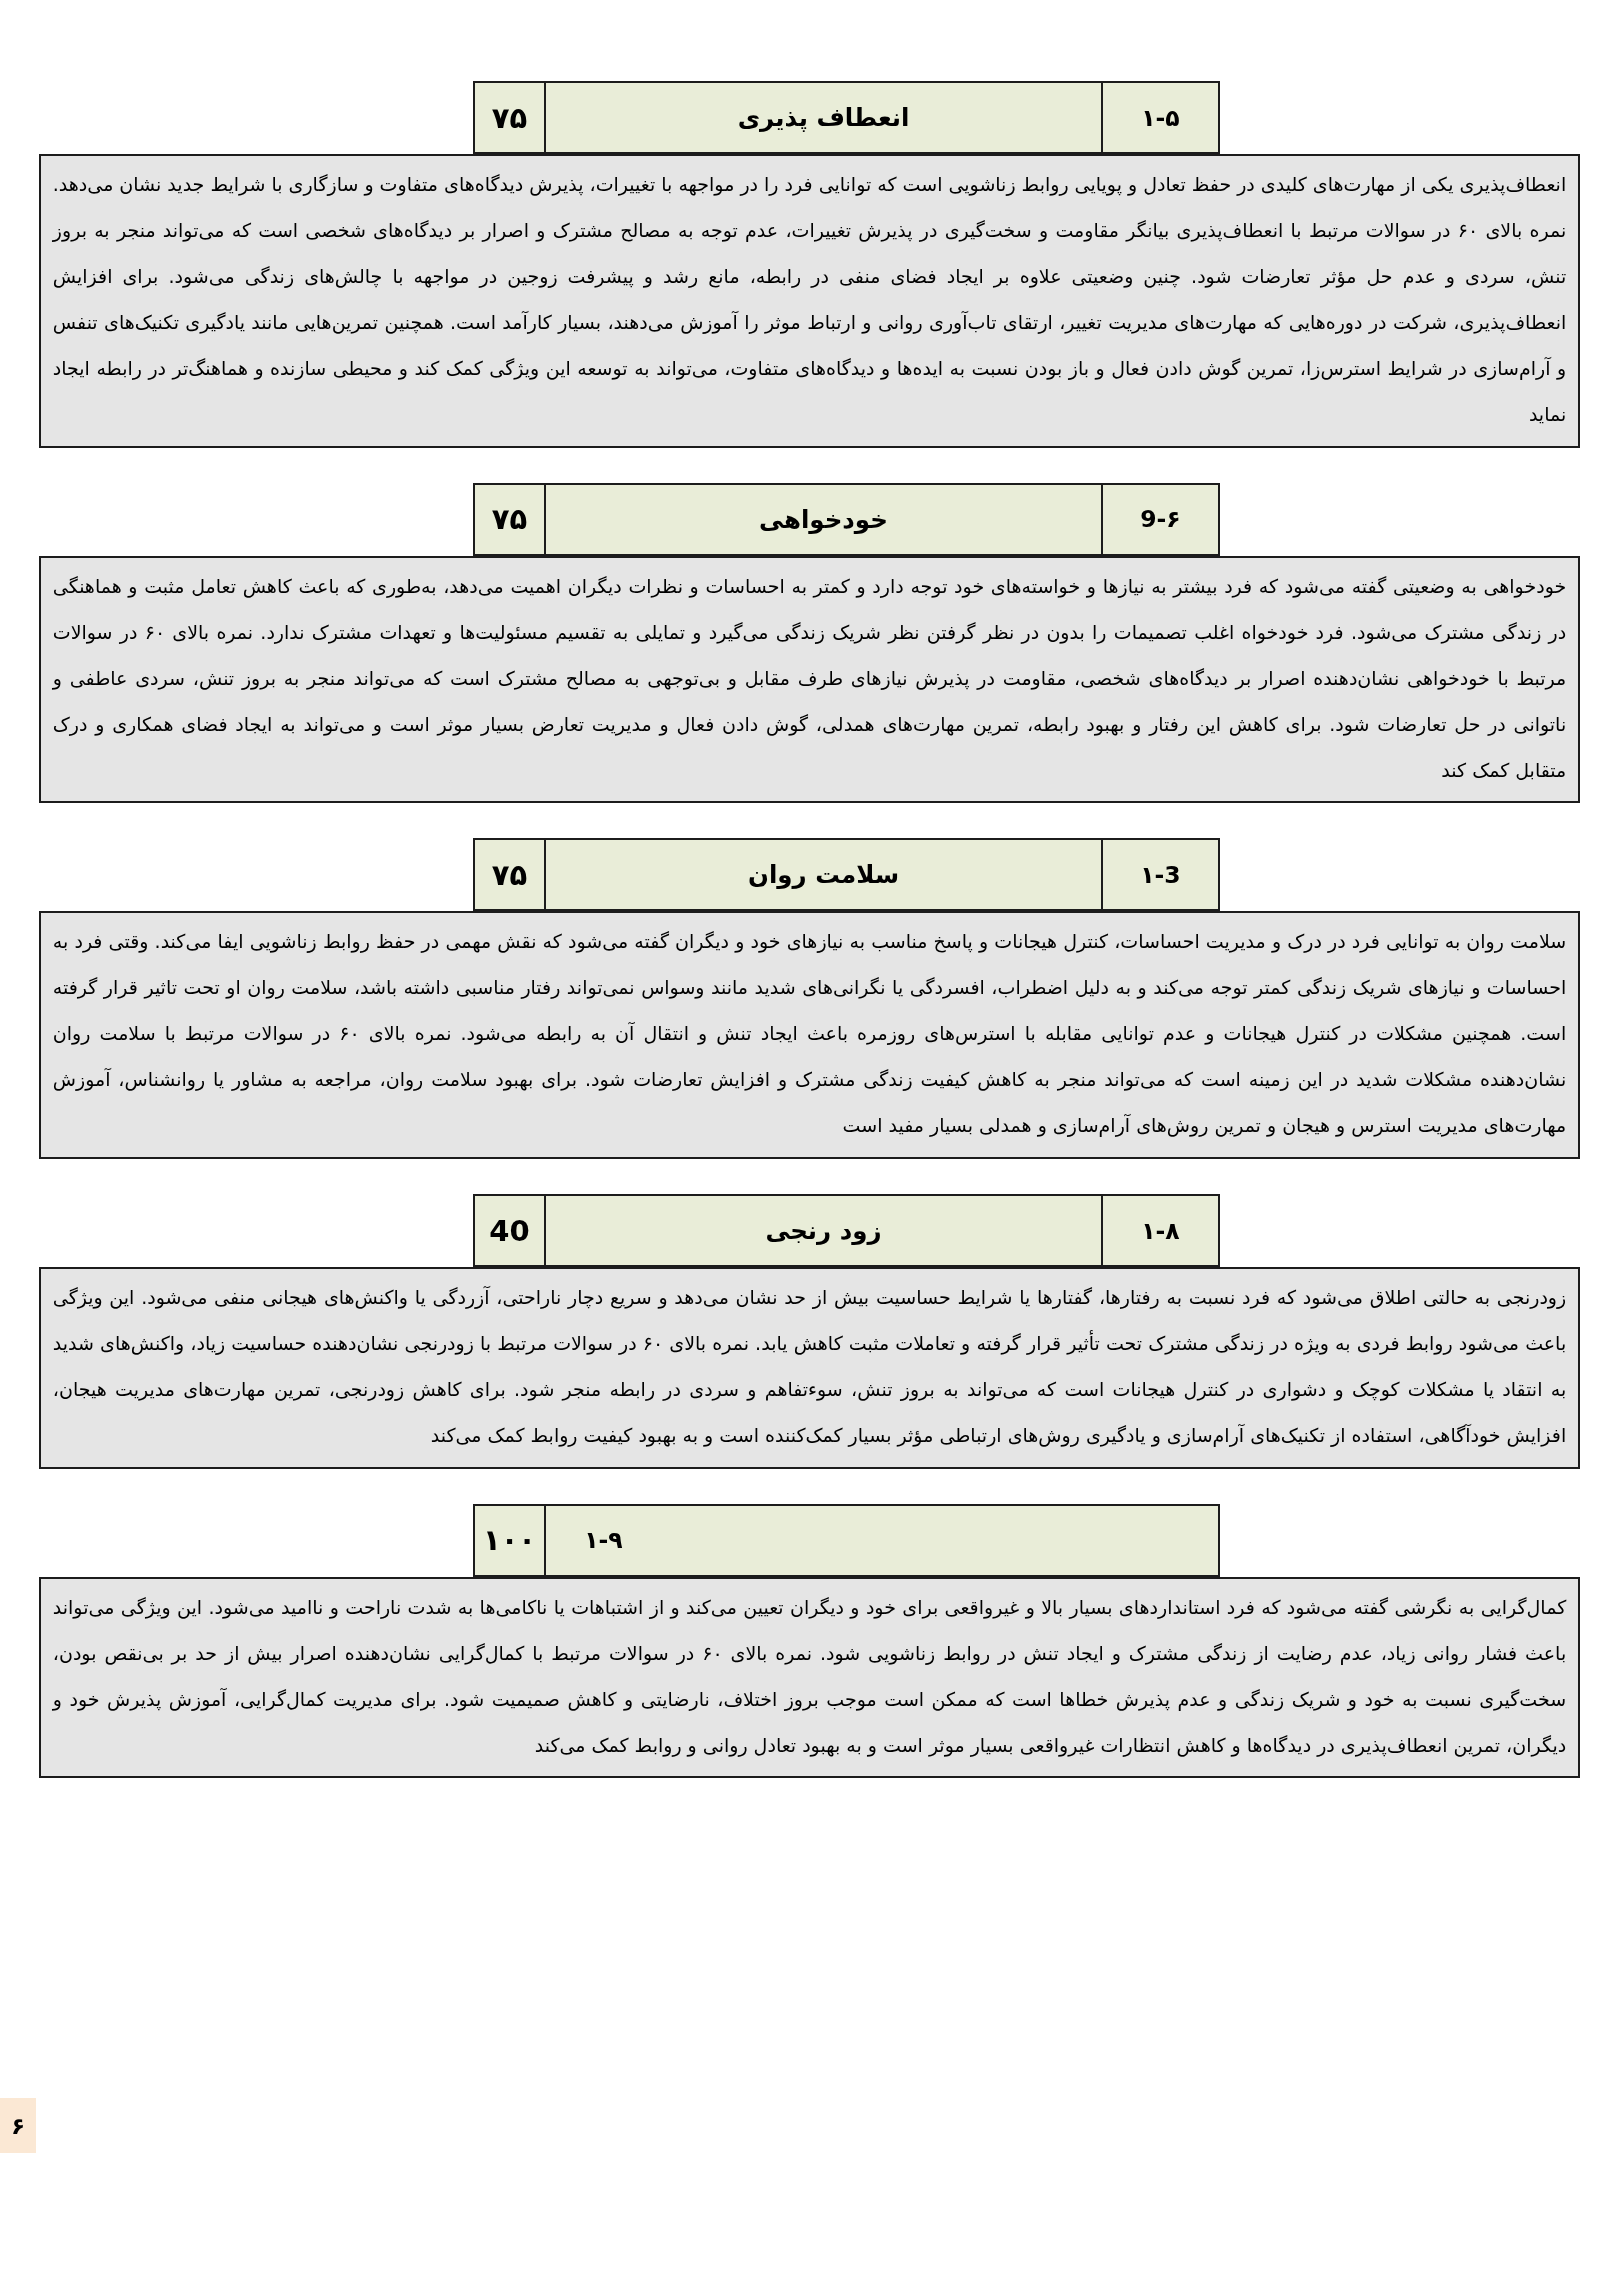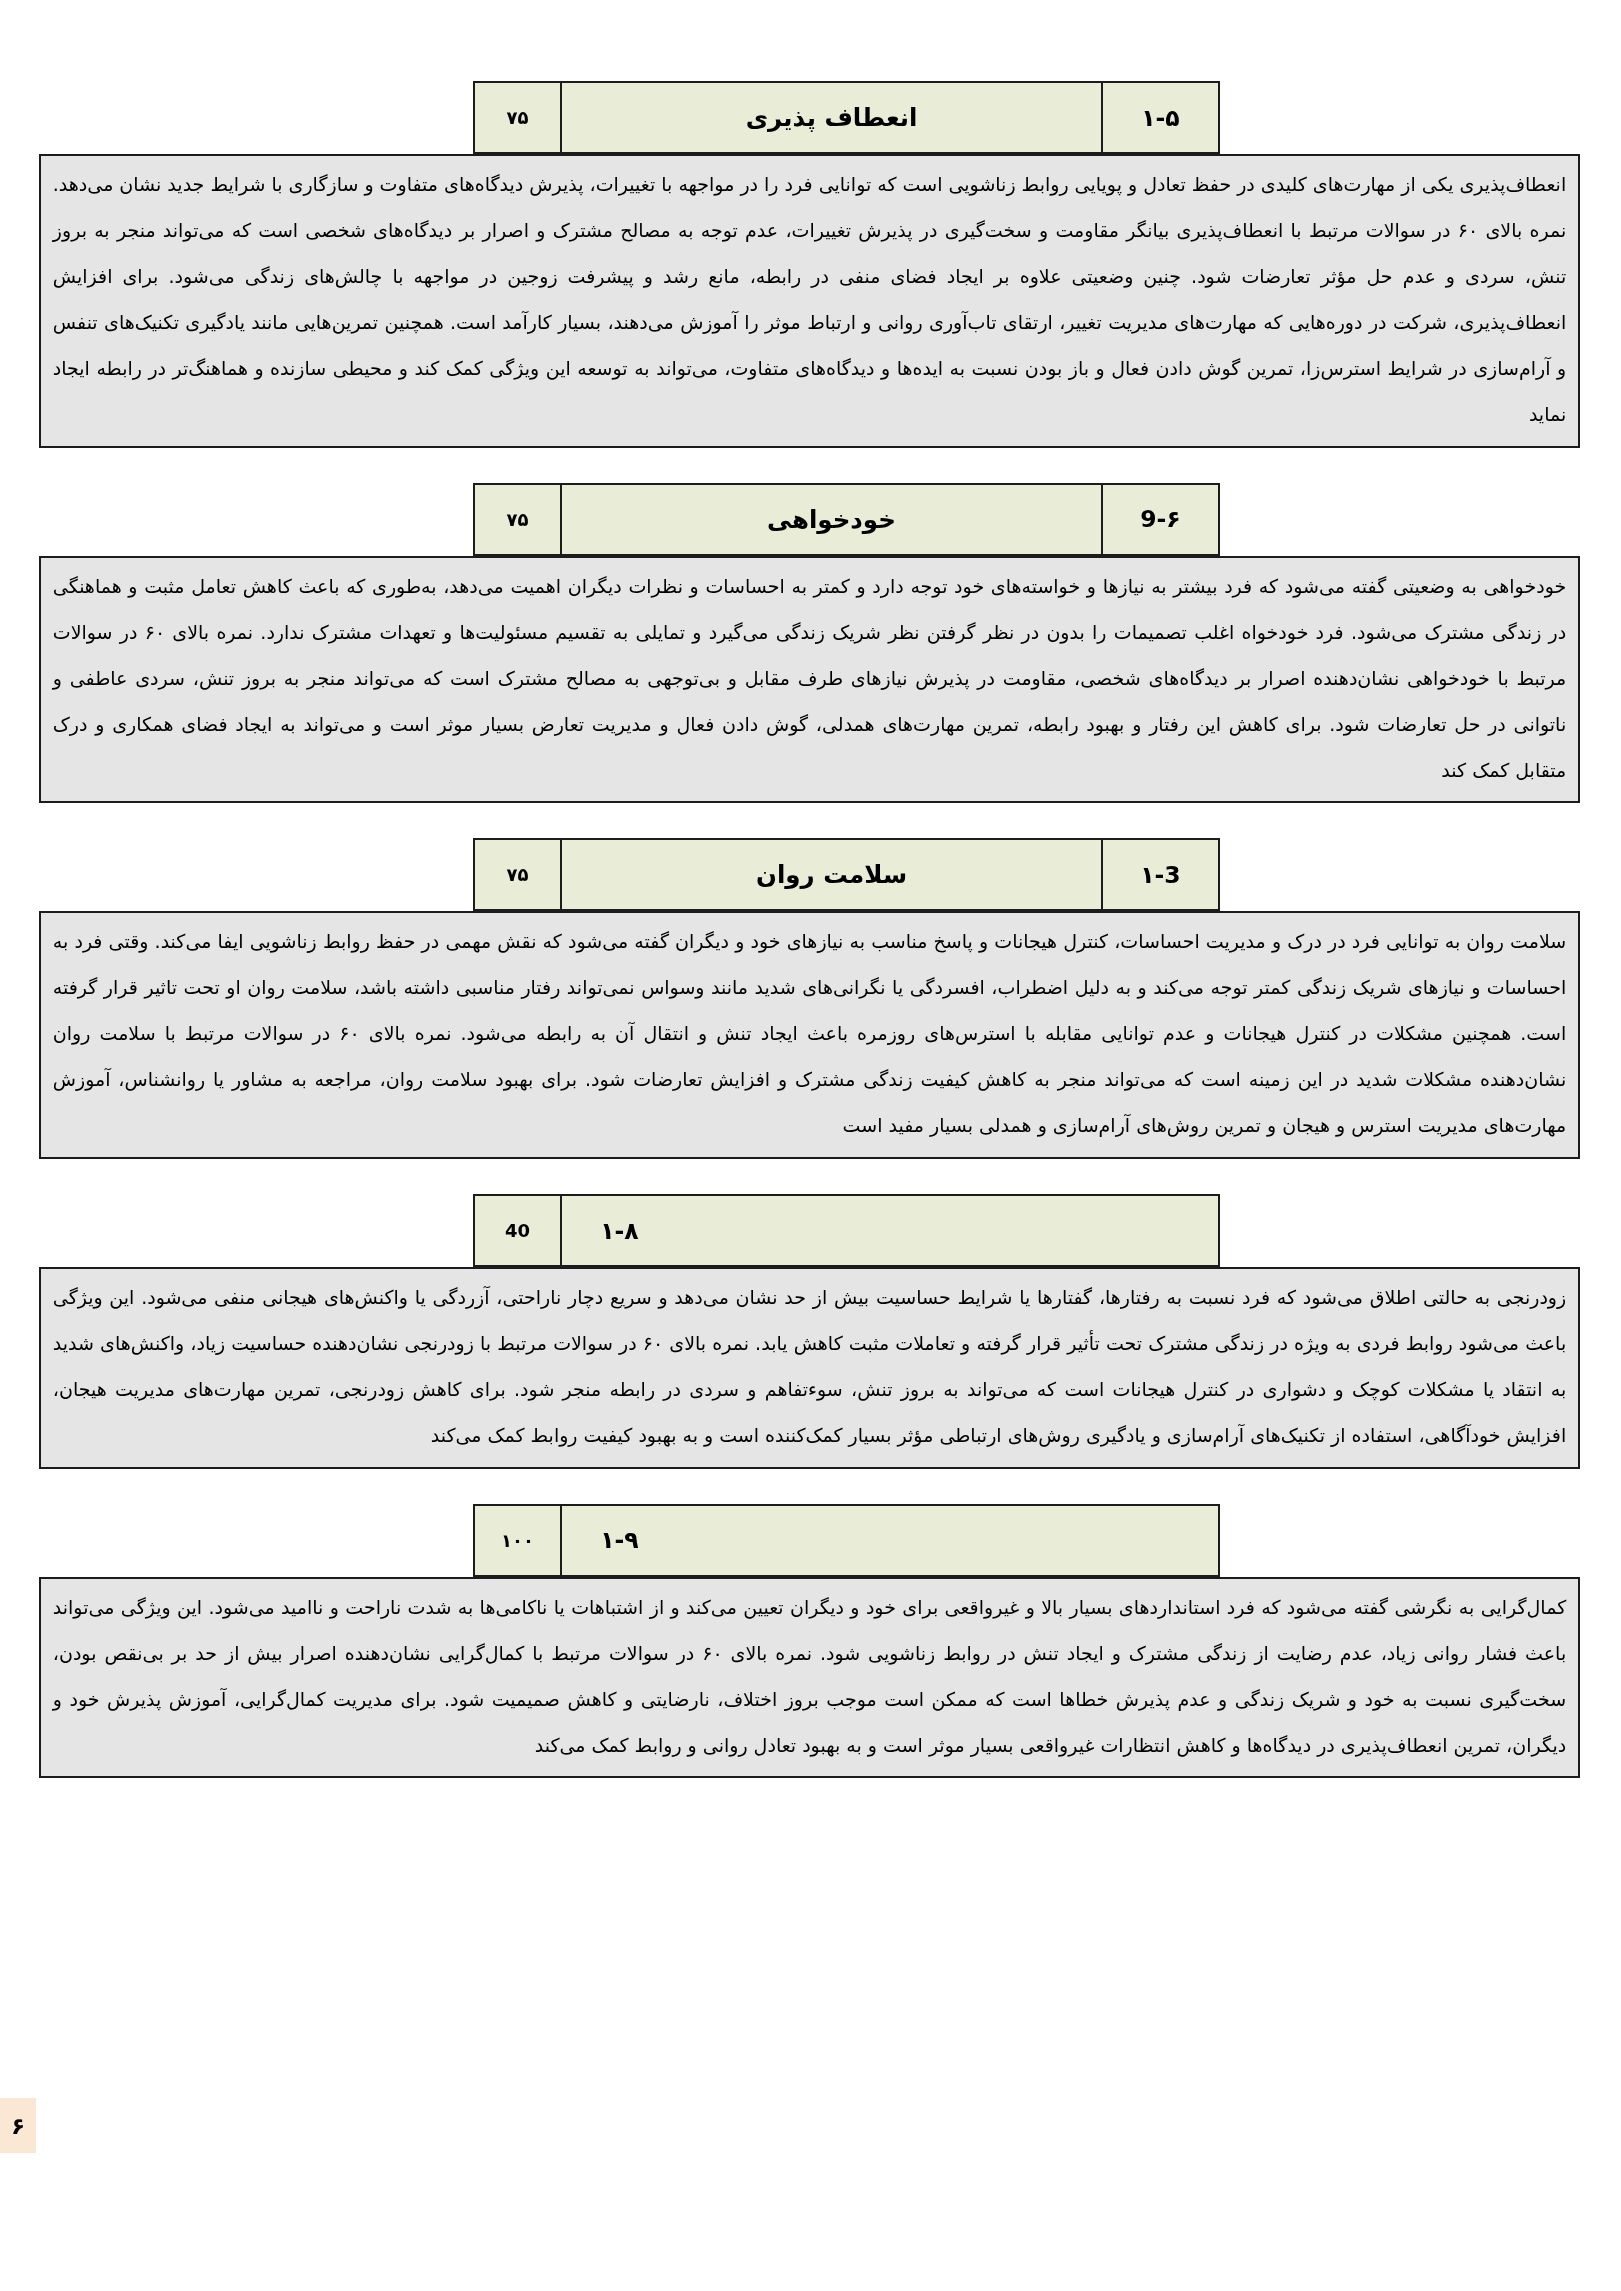--- a/index.html
+++ b/index.html
@@ -31,23 +31,23 @@
     box-sizing: border-box;
   }
   .cell {
     display: flex;
     align-items: center;
     justify-content: center;
     box-sizing: border-box;
     font-weight: bold;
   }
   .cell.score {
-    width: 87px;
+    width: 71px;
     border-right: 2px solid #1c1c1c;
-    font-size: 18px;
+    font-size: 29px;
   }
   .cell.title {
     flex: 1;
     border-right: 2px solid #1c1c1c;
     font-size: 24.5px;
   }
   .cell.num {
     width: 115px;
     font-size: 23.5px;
     direction: ltr;
@@ -138,20 +138,23 @@
     <div class="box">
       <p class="desc">سلامت روان به توانایی فرد در درک و مدیریت احساسات، کنترل هیجانات و پاسخ مناسب به نیازهای خود و دیگران گفته می‌شود که نقش مهمی در حفظ روابط زناشویی ایفا می‌کند. وقتی فرد به احساسات و نیازهای شریک زندگی کمتر توجه می‌کند و به دلیل اضطراب، افسردگی یا نگرانی‌های شدید مانند وسواس نمی‌تواند رفتار مناسبی داشته باشد، سلامت روان او تحت تاثیر قرار گرفته است. همچنین مشکلات در کنترل هیجانات و عدم توانایی مقابله با استرس‌های روزمره باعث ایجاد تنش و انتقال آن به رابطه می‌شود. نمره بالای ۶۰ در سوالات مرتبط با سلامت روان نشان‌دهنده مشکلات شدید در این زمینه است که می‌تواند منجر به کاهش کیفیت زندگی مشترک و افزایش تعارضات شود. برای بهبود سلامت روان، مراجعه به مشاور یا روانشناس، آموزش مهارت‌های مدیریت استرس و هیجان و تمرین روش‌های آرام‌سازی و همدلی بسیار مفید است</p>
     </div>
   </section>
 
   <section class="sec">
     <div class="hdr">
       <div class="cell score">
         <span>40</span>
       </div>
+      <div class="cell title">
+        <span>زود رنجی</span>
+      </div>
       <div class="cell num">
         <span>۱-۸</span>
       </div>
     </div>
     <div class="box">
       <p class="desc">زودرنجی به حالتی اطلاق می‌شود که فرد نسبت به رفتارها، گفتارها یا شرایط حساسیت بیش از حد نشان می‌دهد و سریع دچار ناراحتی، آزردگی یا واکنش‌های هیجانی منفی می‌شود. این ویژگی باعث می‌شود روابط فردی به ویژه در زندگی مشترک تحت تأثیر قرار گرفته و تعاملات مثبت کاهش یابد. نمره بالای ۶۰ در سوالات مرتبط با زودرنجی نشان‌دهنده حساسیت زیاد، واکنش‌های شدید به انتقاد یا مشکلات کوچک و دشواری در کنترل هیجانات است که می‌تواند به بروز تنش، سوءتفاهم و سردی در رابطه منجر شود. برای کاهش زودرنجی، تمرین مهارت‌های مدیریت هیجان، افزایش خودآگاهی، استفاده از تکنیک‌های آرام‌سازی و یادگیری روش‌های ارتباطی مؤثر بسیار کمک‌کننده است و به بهبود کیفیت روابط کمک می‌کند</p>
     </div>
   </section>
 
   <section class="sec">

